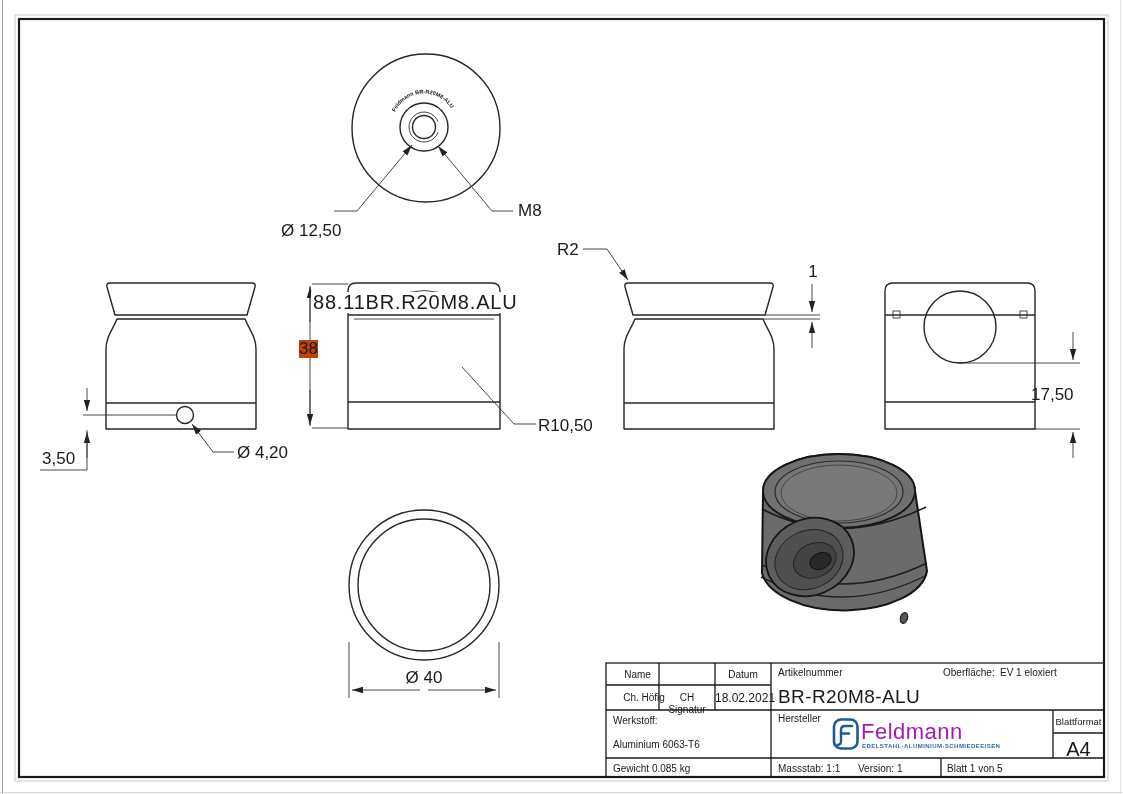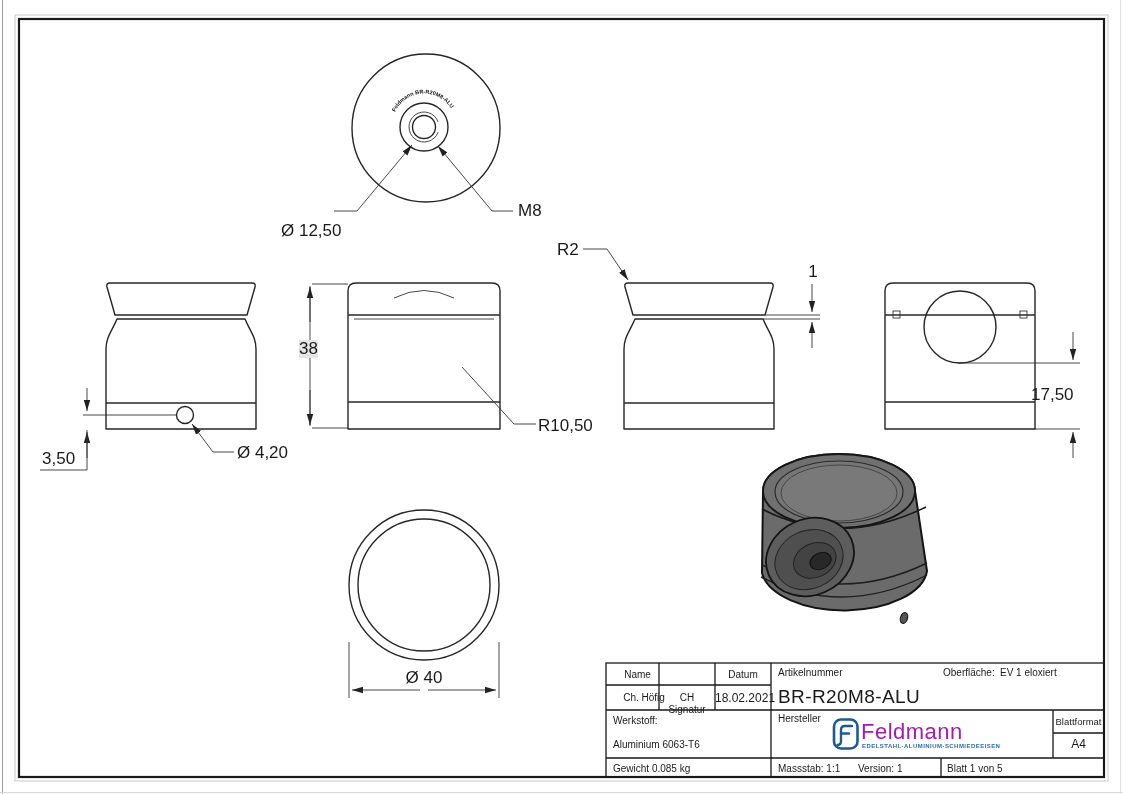--- a/index.html
+++ b/index.html
@@ -6,21 +6,21 @@
   #page{position:relative;width:1123px;height:794px;background:#ffffff;overflow:hidden;
         font-family:"Liberation Sans",sans-serif;color:#1a1a1a;}
   .cv{position:absolute;left:0;top:0;width:1123px;height:794px;}
   .lb{position:absolute;font-size:17px;color:#1a1a1a;white-space:pre;line-height:1.05;}
   .tb-lb{position:absolute;font-size:10px;color:#1a1a1a;white-space:pre;line-height:1.1;}
   .ctr{text-align:center;}
   .e{stroke:#262626;stroke-width:1.4;fill:none;stroke-linejoin:round;}
   .d{stroke:#333;stroke-width:0.9;fill:none;}
   .t{stroke:#1a1a1a;stroke-width:1.3;fill:none;}
   .mark-text{background:#ffffff;padding:0 2px;font-size:20px;letter-spacing:0.8px;}
-  .clip38{width:19px;overflow:hidden;background:#e5e5e5;}
+  .clip38{width:19px;overflow:hidden;background:#c2410c;}
   .logo-name{position:absolute;left:861px;top:719px;font-size:22px;letter-spacing:0.5px;font-weight:400;}
   .logo-tag{position:absolute;left:862px;top:743px;font-size:6px;letter-spacing:0.45px;font-weight:700;}
   .artval{font-size:19px;letter-spacing:0.4px;}
   .edge-l{position:absolute;left:2px;top:0;width:1px;height:794px;background:#9a9a9a;}
   .edge-b{position:absolute;left:0;top:792px;width:1123px;height:1px;background:#d8d8d8;}
   .edge-r{position:absolute;left:1120px;top:0;width:1px;height:794px;background:#e0e0e0;}
 </style>
 </head>
 <body>
 
@@ -138,20 +138,21 @@
       <rect x="834" y="719.5" width="23.5" height="29" rx="7" fill="none" stroke="#1e5b94" stroke-width="2.6"></rect>
       <path d="M852,726 L845,726 Q841,726 841,730 L841,741 Q841,745 837.5,745" fill="none" stroke="#1e5b94" stroke-width="2.4" stroke-linecap="round"></path>
       <path d="M841,733.5 L849,733.5" fill="none" stroke="#1e5b94" stroke-width="2.4" stroke-linecap="round"></path>
     </g>
   </svg>
 
   <div class="lb" style="left:281px;top:202px;margin-top:20px;">Ø 12,50</div>
   <div class="lb" style="left:518px;top:202px;">M8</div>
   <div class="lb" style="left:42px;top:450px;">3,50</div>
   <div class="lb" style="left:237px;top:444px;">Ø 4,20</div>
+  <div class="lb mark-text" style="left:311px;top:292px;">88.11BR.R20M8.ALU</div>
   <div class="lb clip38" style="left:299px;top:340px;">38</div>
   <div class="lb" style="left:538px;top:417px;">R10,50</div>
   <div class="lb" style="left:557px;top:241px;">R2</div>
   <div class="lb ctr" style="left:806px;top:263px;width:14px;">1</div>
   <div class="lb" style="left:1031px;top:386px;">17,50</div>
   <div class="lb ctr" style="left:398px;top:669px;width:52px;">Ø 40</div>
 
   <div class="tb-lb ctr" style="left:606px;top:669px;width:63px;">Name</div>
   <div class="tb-lb ctr" style="left:659px;top:669px;width:56px;margin-top:35px;">Signatur</div>
   <div class="tb-lb ctr" style="left:715px;top:669px;width:56px;">Datum</div>
@@ -161,18 +162,18 @@
   <div class="tb-lb" style="left:778px;top:667px;">Artikelnummer</div>
   <div class="tb-lb" style="left:943px;top:667px;">Oberfläche:</div>
   <div class="tb-lb" style="left:1000px;top:667px;">EV 1 eloxiert</div>
   <div class="tb-lb artval" style="left:778px;top:687px;">BR-R20M8-ALU</div>
   <div class="tb-lb" style="left:613px;top:715px;">Werkstoff:</div>
   <div class="tb-lb" style="left:613px;top:739px;">Aluminium 6063-T6</div>
   <div class="tb-lb" style="left:778px;top:713px;">Hersteller</div>
   <div class="logo-name" style="color:#a21caf;">Feldmann</div>
   <div class="logo-tag" style="color:#2f6da8;">EDELSTAHL·ALUMINIUM·SCHMIEDEEISEN</div>
   <div class="tb-lb ctr" style="left:1053px;top:717px;width:51px;font-size:9.5px;">Blattformat</div>
-  <div class="tb-lb ctr" style="left:1053px;top:738px;width:51px;font-size:12px;">A4</div>
+  <div class="tb-lb ctr" style="left:1053px;top:738px;width:51px;font-size:20px;">A4</div>
   <div class="tb-lb" style="left:613px;top:763px;">Gewicht 0.085 kg</div>
   <div class="tb-lb" style="left:778px;top:763px;">Massstab: 1:1</div>
   <div class="tb-lb" style="left:858px;top:763px;">Version: 1</div>
   <div class="tb-lb" style="left:947px;top:763px;">Blatt 1 von 5</div>
 </div>
 
 </body></html>

